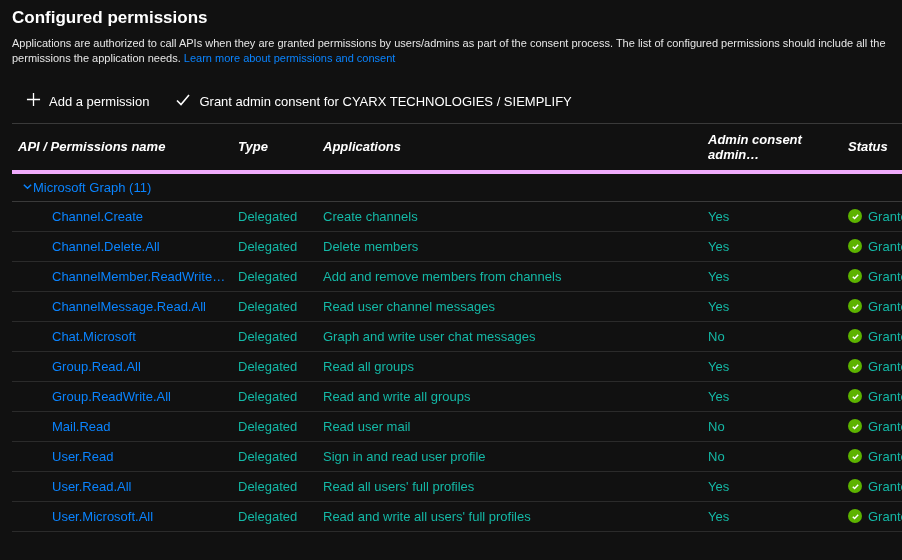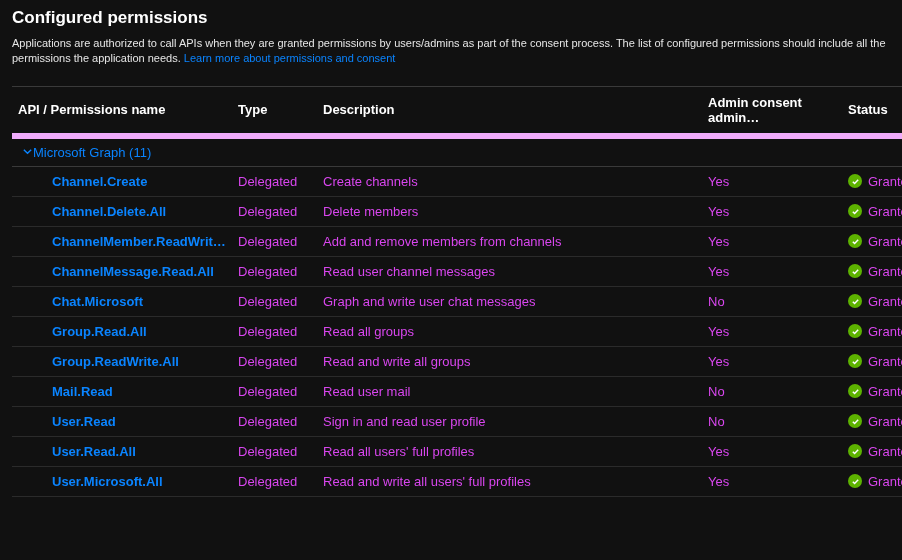--- a/index.html
+++ b/index.html
@@ -64,22 +64,23 @@
   col.c3 { width: 385px; }
   col.c4 { width: 140px; }
   col.c5 { width: 80px; }
 
   thead th {
     text-align: left;
     font-weight: 700;
     font-size: 13px;
     color: #ffffff;
     border-top: 1px solid #3a3a3a;
-    border-bottom: 6px solid #f0abfc;
+    border-bottom: 4px solid #f0abfc;
     padding: 8px 6px 8px 6px;
+    font-style: italic;
   }
   thead th:first-child { padding-left: 6px; }
 
   tr.grouprow td {
     padding: 6px 6px 6px 10px;
     border-bottom: 1px solid #3a3a3a;
     color: #0a84ff;
     font-size: 13px;
   }
   .group-toggle {
@@ -94,25 +95,24 @@
     padding: 7px 6px 7px 6px;
     font-size: 13px;
     vertical-align: middle;
     white-space: nowrap;
     overflow: hidden;
     text-overflow: ellipsis;
   }
   td.perm-cell {
     padding-left: 40px !important;
     color: #0a84ff;
-    font-weight: bold;
   }
   td.perm-cell span { cursor: pointer; }
   td.type-cell, td.desc-cell, td.consent-cell, td.status-cell {
-    color: #d946ef;
+    color: #14b8a6;
   }
   .status-wrap {
     display: inline-flex;
     align-items: center;
     gap: 6px;
   }
   .status-dot {
     width: 14px; height: 14px;
     border-radius: 50%;
     background: #5db300;
@@ -126,34 +126,52 @@
 <body>
 
 <div class="page">
 
   <h2 class="title">Configured permissions</h2>
 
   <p class="intro">
     <span>Applications are authorized to call APIs when they are granted permissions by users/admins as part of the consent process. The list of configured permissions should include all the permissions the application needs. </span><a class="link">Learn more about permissions and consent</a>
   </p>
 
+  <div class="toolbar">
+    <button class="tb-btn">
+      <span>
+        <svg width="15" height="15" viewBox="0 0 16 16">
+            <path d="M8 1v14M1 8h14" stroke="#ffffff" stroke-width="1.4" fill="none"></path>
+          </svg>
+      </span>
+      <span>Add a permission</span>
+    </button>
+    <button class="tb-btn">
+      <span>
+        <svg width="16" height="16" viewBox="0 0 16 16">
+            <path d="M2 8.5l4 4L14 3" stroke="#ffffff" stroke-width="1.6" fill="none"></path>
+          </svg>
+      </span>
+      <span>Grant admin consent for CYARX TECHNOLOGIES / SIEMPLIFY</span>
+    </button>
+  </div>
 
   <table>
     <colgroup>
       <col class="c1">
         <col class="c2">
         <col class="c3">
         <col class="c4">
         <col class="c5">
     </colgroup>
     <thead>
       <tr>
         <th>API / Permissions name</th>
         <th>Type</th>
-        <th>Description</th>
+        <th>Applications</th>
         <th>Admin consent admin…</th>
         <th>Status</th>
       </tr>
     </thead>
     <tbody id="tbody">
       <tr class="grouprow">
         <td colspan="5">
           <span class="group-toggle">
             <span>
               <svg width="11" height="11" viewBox="0 0 12 12">

